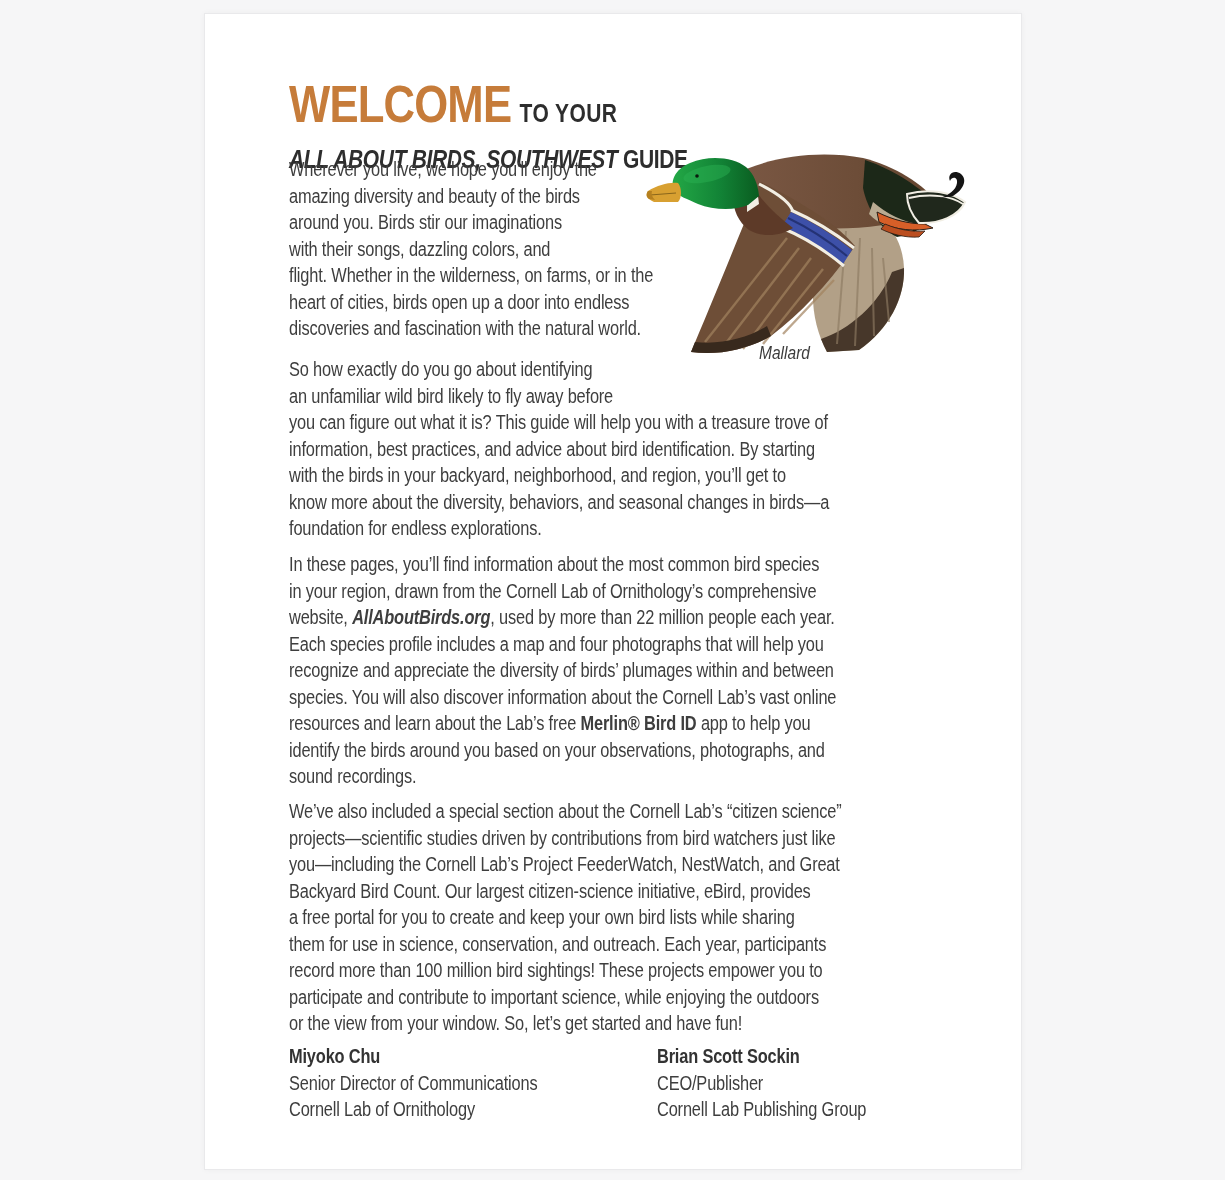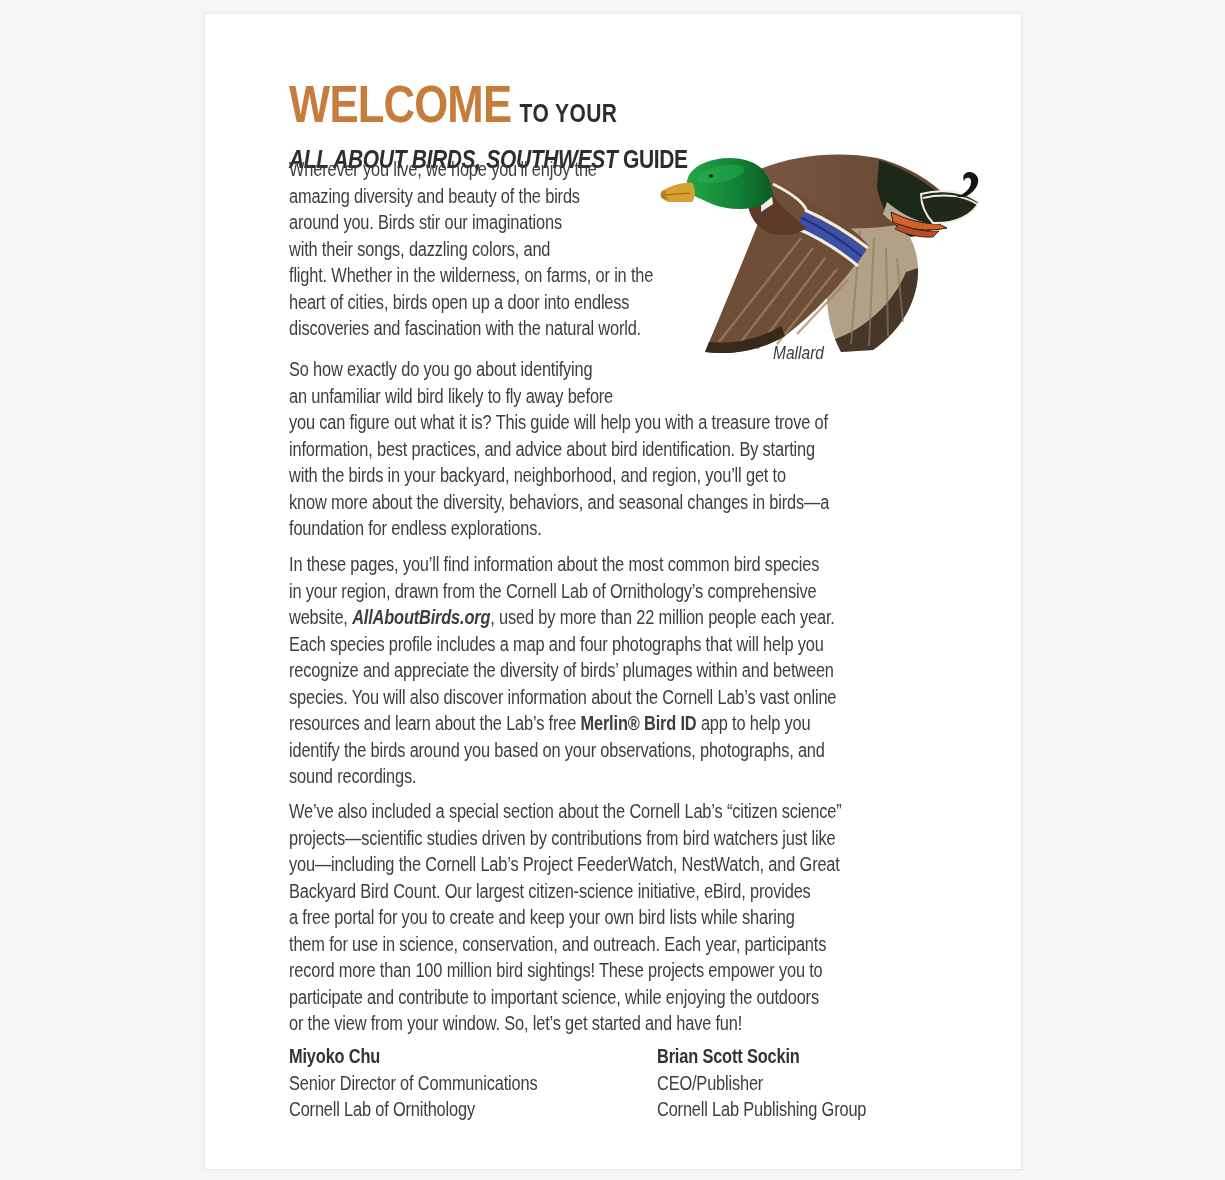--- a/index.html
+++ b/index.html
@@ -29,21 +29,21 @@
   .seg-b{font-weight:700;}
   .seg-bi{font-weight:700;font-style:italic;}
   
   .sig{
     position:absolute;top:1029px;font-size:19.5px;line-height:26.5px;letter-spacing:-0.2px;
     transform:scaleX(0.84);transform-origin:0 0;white-space:nowrap;color:#3e3e3e;
   }
   .sig-left{left:84px;} .sig-right{left:452px;}
   .sig-name{font-weight:700;color:#333;}
   
-  .duck{position:absolute;left:450px;top:132px;width:330px;height:215px;margin:0;}
+  .duck{position:absolute;left:436px;top:132px;width:330px;height:215px;margin:0;}
   .duck svg{display:block;}
   .duck figcaption{
     position:absolute;left:118px;top:196px;font-size:18.5px;font-style:italic;color:#3c3c3c;
     transform:scaleX(0.84);transform-origin:0 0;white-space:nowrap;
   }
 </style>
 </head>
 <body>
 
 <div class="page">

